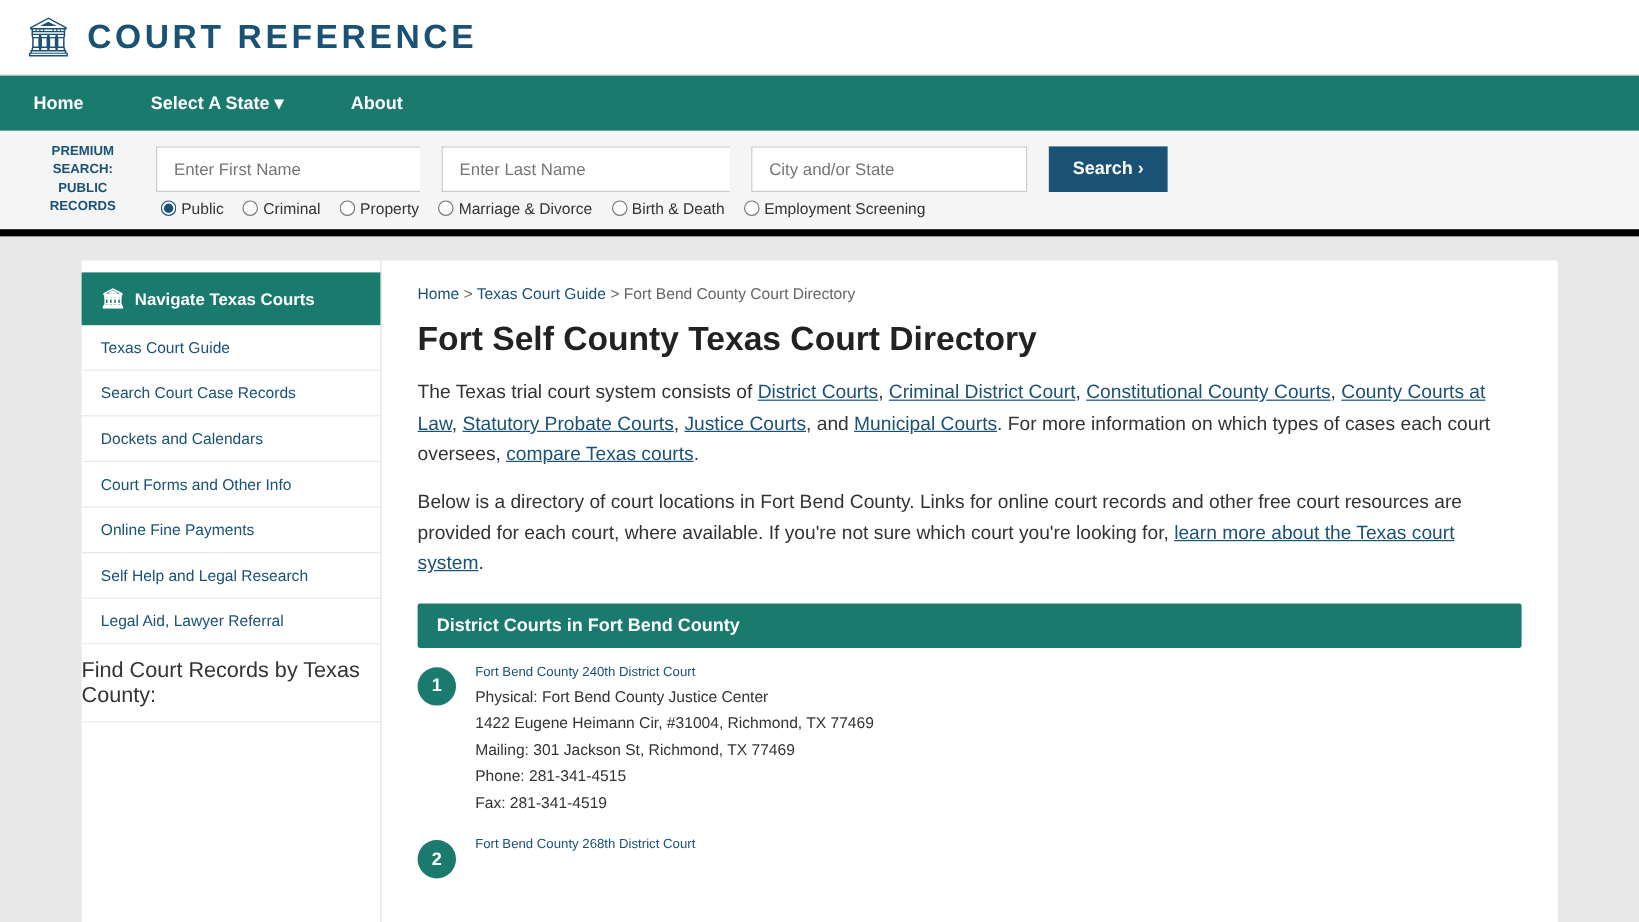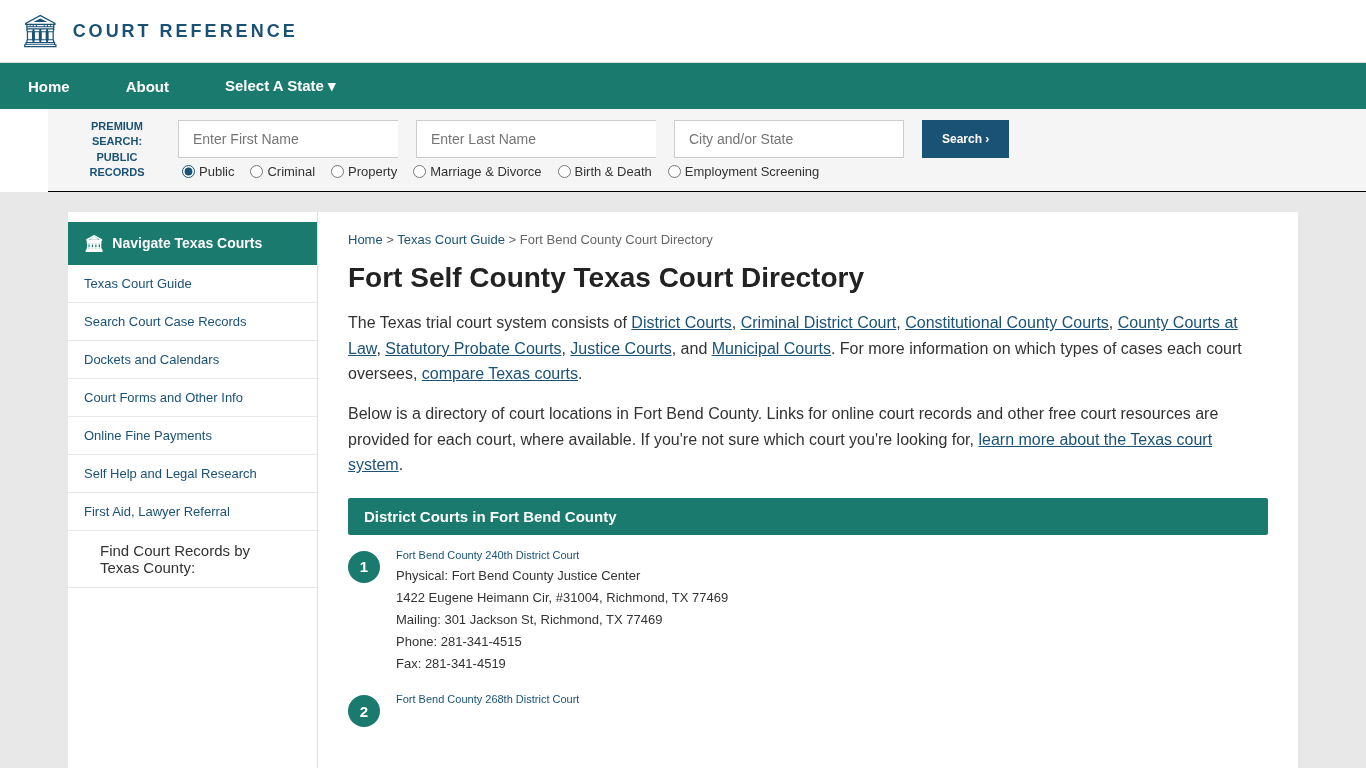--- a/index.html
+++ b/index.html
@@ -12,21 +12,21 @@
       display: flex;
       align-items: center;
       border-bottom: 1px solid #ddd;
     }
     #header .logo-icon {
       font-size: 32px;
       color: #1a5276;
       margin-right: 12px;
     }
     #header .logo-text {
-      font-size: 18px;
+      font-size: 28px;
       font-weight: bold;
       letter-spacing: 3px;
       color: #1a5276;
       text-transform: uppercase;
     }
 
     
     #navbar {
       background: #1a7a6e;
       display: flex;
@@ -39,26 +39,25 @@
       font-weight: bold;
       cursor: pointer;
       display: flex;
       align-items: center;
       gap: 6px;
     }
 
     
     #search-bar {
       background: #f5f5f5;
-      border-bottom: 1px solid #000000;
+      border-bottom: 6px solid #000000;
       padding: 10px 20px;
       display: flex;
-      align-items: center;
+      align-items: flex-end;
       gap: 0;
-      margin-left: 48px;
     }
     #search-label {
       width: 110px;
       font-size: 11px;
       font-weight: bold;
       color: #1a5276;
       text-align: center;
       line-height: 1.4;
       padding-right: 12px;
     }
@@ -80,21 +79,21 @@
       outline: none;
     }
     #search-fields input:first-child { flex: 0 0 220px; border-right: none; }
     #search-fields input:nth-child(2) { flex: 0 0 240px; border-right: none; }
     #search-fields input:nth-child(3) { flex: 0 0 230px; }
     #search-btn {
       background: #1a5276;
       color: #fff;
       border: none;
       padding: 10px 20px;
-      font-size: 12px;
+      font-size: 15px;
       font-weight: bold;
       cursor: pointer;
       display: flex;
       align-items: center;
       gap: 6px;
     }
     #radio-row {
       display: flex;
       gap: 16px;
       align-items: center;
@@ -140,22 +139,22 @@
     .sidebar-link {
       display: block;
       padding: 11px 16px;
       color: #1a5276;
       font-size: 13px;
       border-bottom: 1px solid #e8e8e8;
       cursor: pointer;
       text-decoration: none;
     }
     .sidebar-static {
-      padding: 11px 32px;
-      font-size: 15px;
+      padding: 11px 0;
+      font-size: 18px;
       color: #333;
       border-bottom: 1px solid #e8e8e8;
     }
 
     
     #content {
       flex: 1;
       padding: 20px 30px 30px;
     }
 
@@ -251,22 +250,22 @@
 <div id="outer">
   <div id="header-wrapper">
 
     <div id="header">
       <span class="logo-icon">🏛</span>
       <span class="logo-text">COURT REFERENCE</span>
     </div>
 
     <div id="navbar">
       <div class="nav-item">Home</div>
+      <div class="nav-item">Select A State ▾</div>
       <div class="nav-item">About</div>
-      <div class="nav-item">Select A State ▾</div>
     </div>
 
     <div id="search-bar">
       <div id="search-label">
         <span>PREMIUM</span><br>
         <span>SEARCH:</span><br>
         <span>PUBLIC</span><br>
         <span>RECORDS</span>
       </div>
       <div id="search-inputs">
@@ -313,21 +312,21 @@
         <div class="sidebar-active">
           <span class="sidebar-icon">🏛</span>
           <span>Navigate Texas Courts</span>
         </div>
         <a class="sidebar-link">Texas Court Guide</a>
         <a class="sidebar-link">Search Court Case Records</a>
         <a class="sidebar-link">Dockets and Calendars</a>
         <a class="sidebar-link">Court Forms and Other Info</a>
         <a class="sidebar-link">Online Fine Payments</a>
         <a class="sidebar-link">Self Help and Legal Research</a>
-        <a class="sidebar-link">First Aid, Lawyer Referral</a>
+        <a class="sidebar-link">Legal Aid, Lawyer Referral</a>
         <div class="sidebar-static">Find Court Records by Texas County:</div>
       </div>
 
       <div id="content">
 
         <div id="breadcrumb">
           <a>Home</a>
           &gt;
           <a>Texas Court Guide</a>
           &gt;

